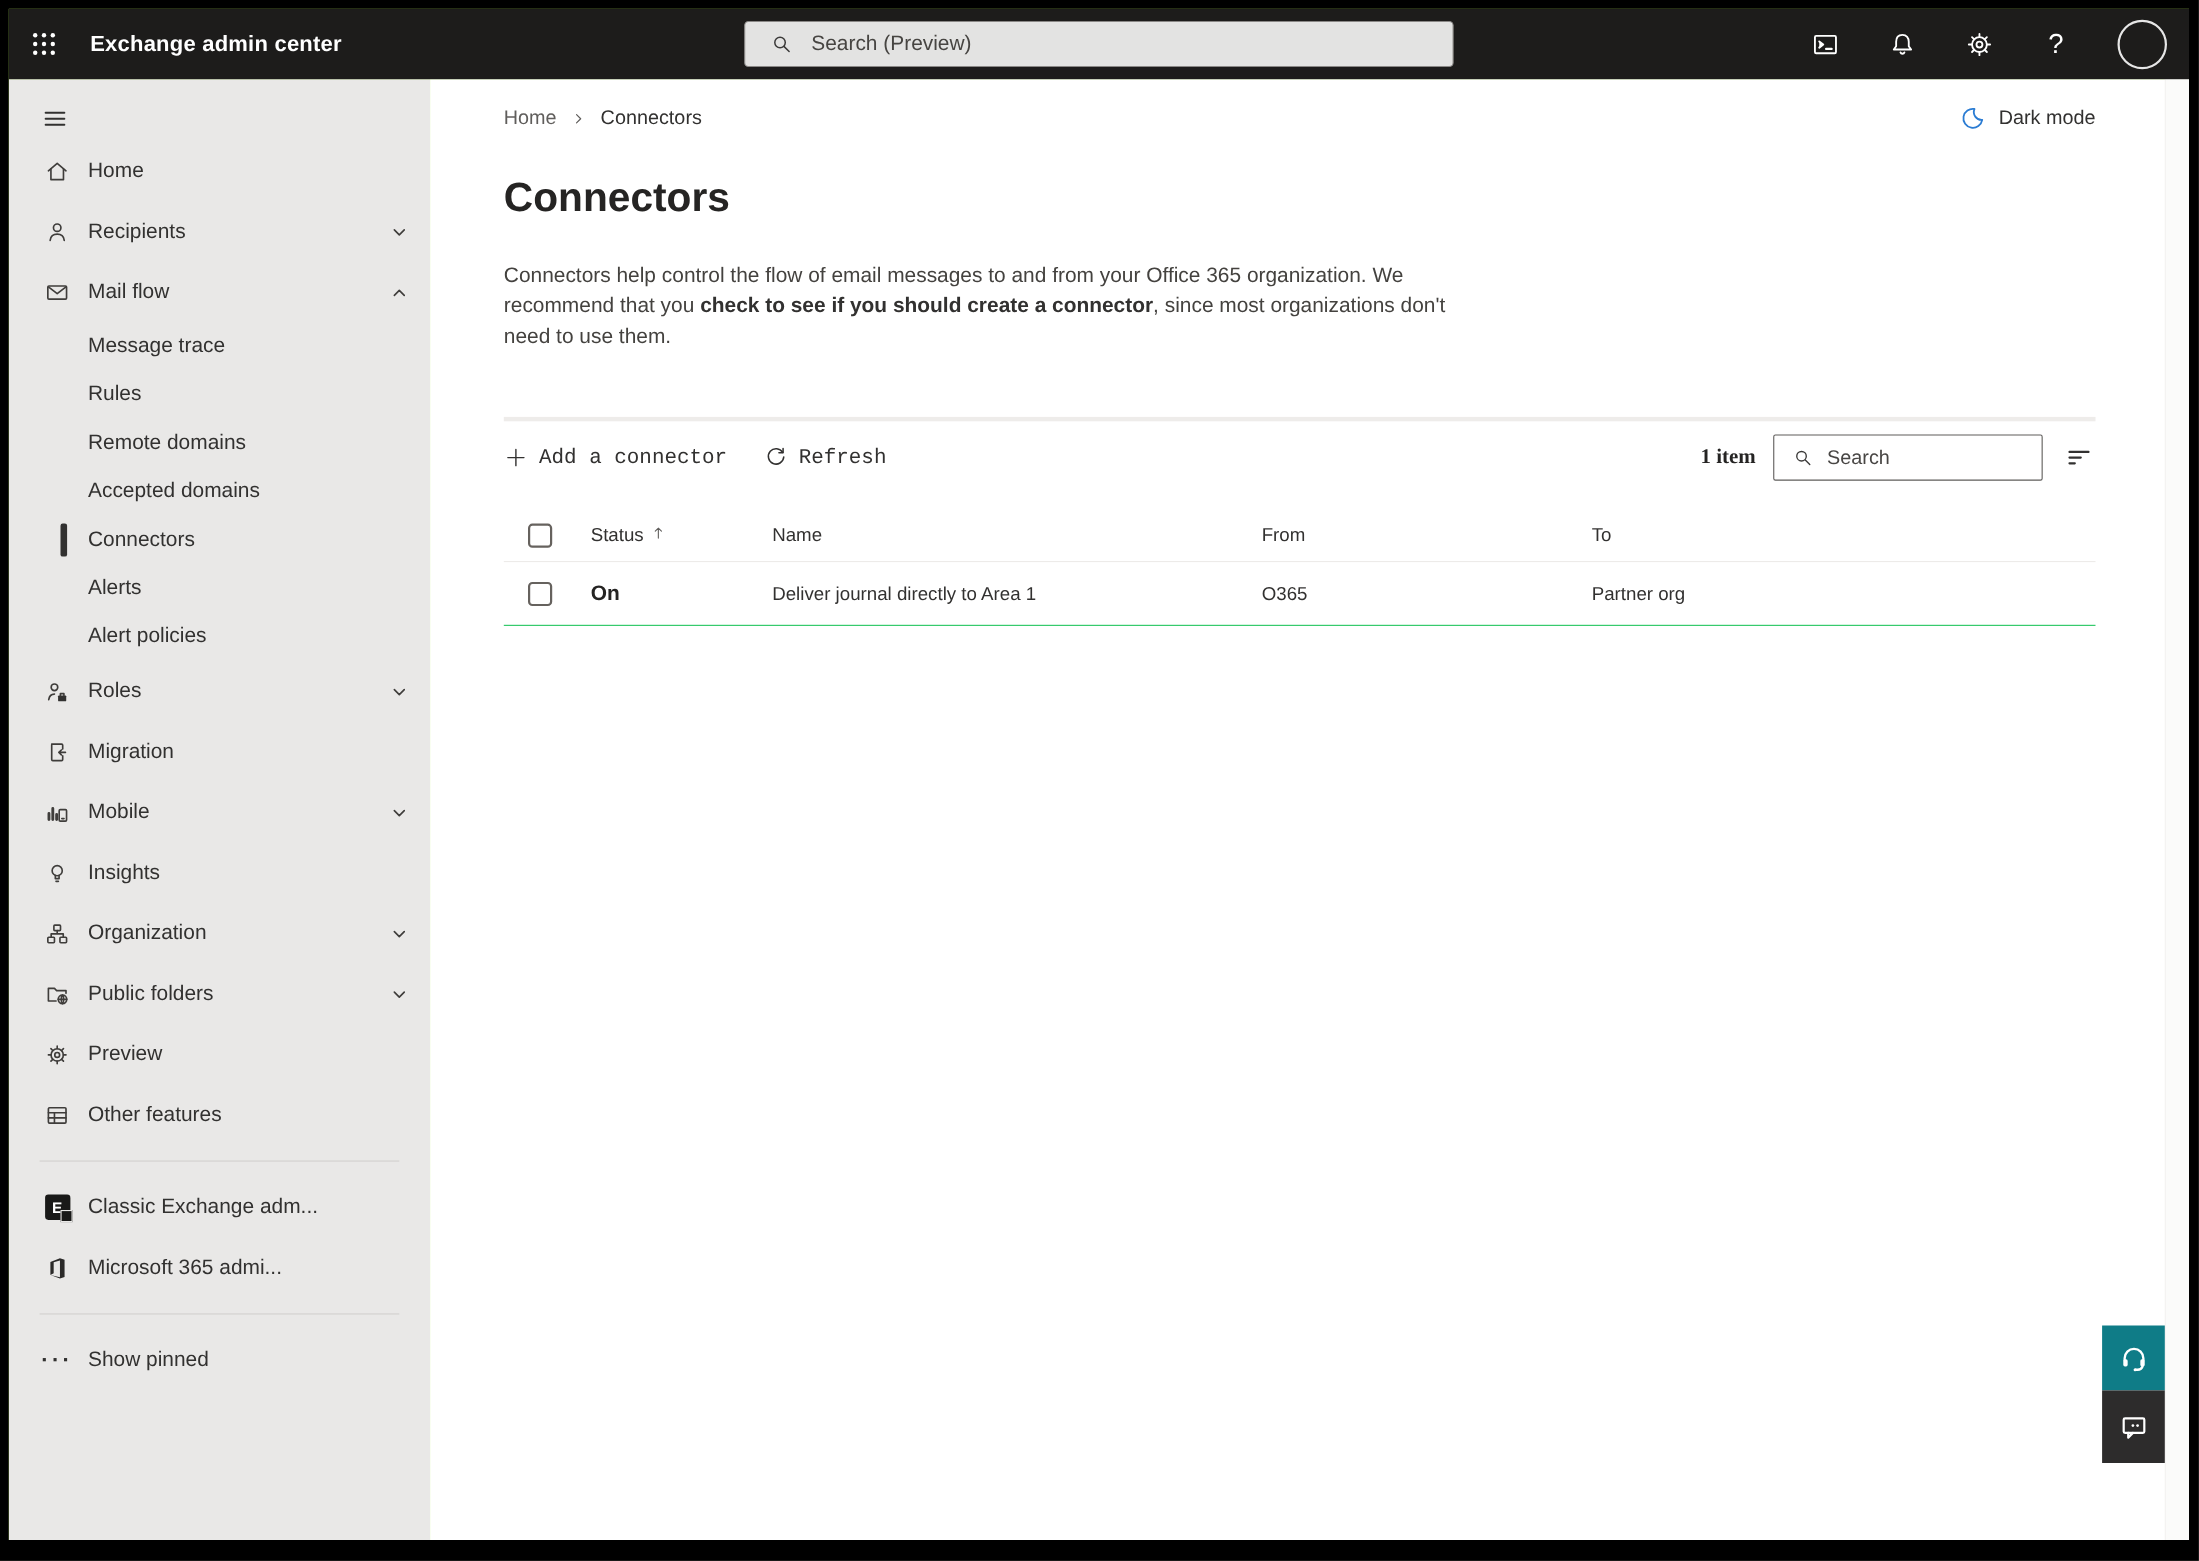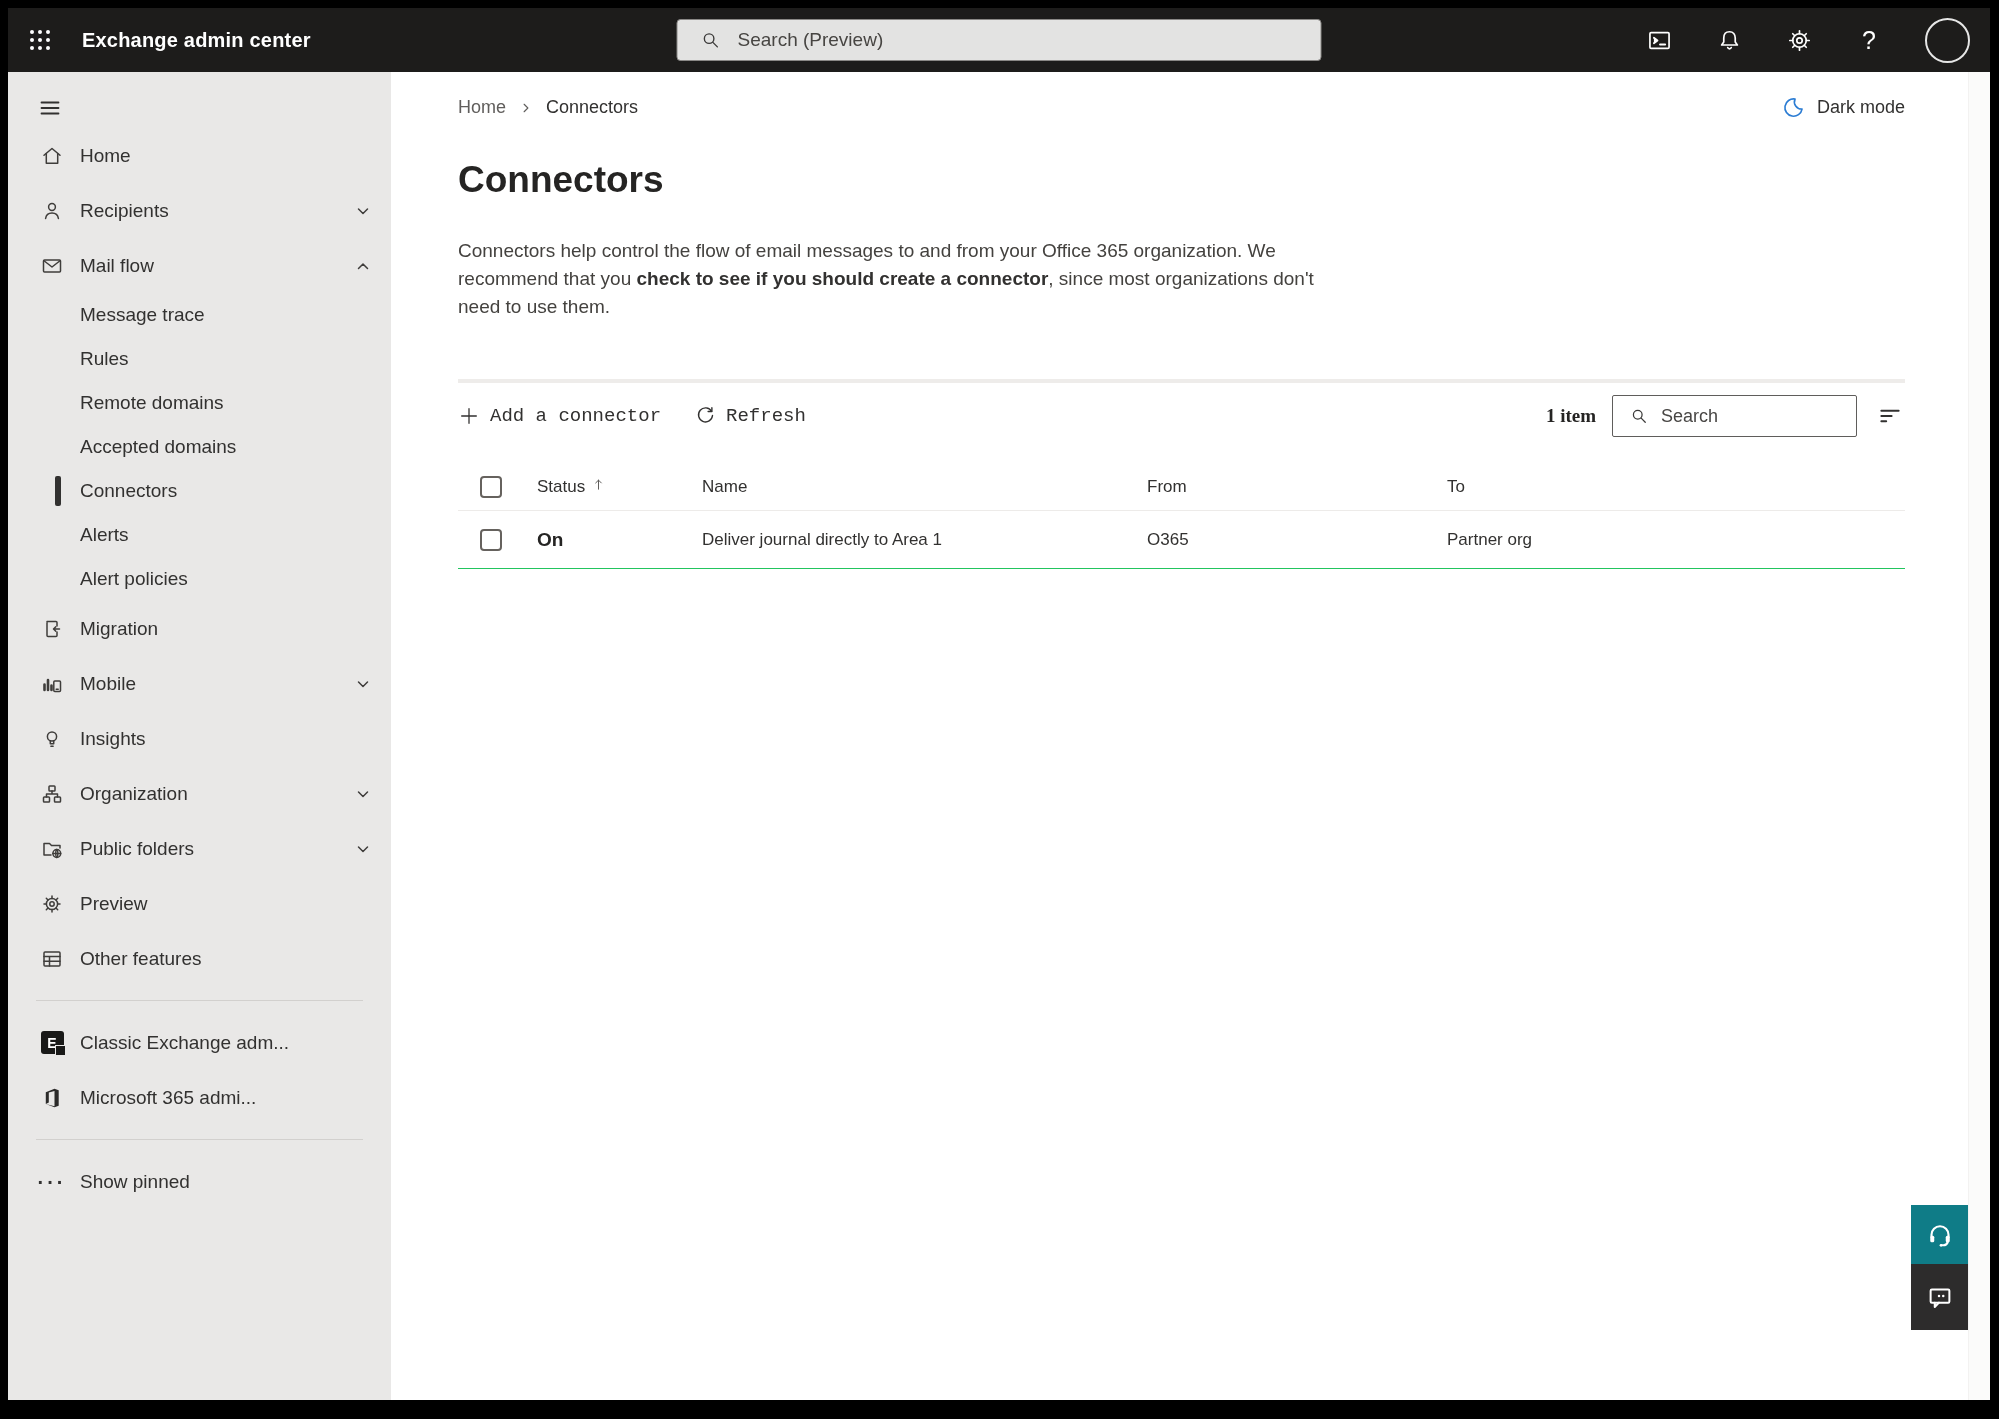--- a/index.html
+++ b/index.html
@@ -206,20 +206,34 @@
         <span class="sel-bar"></span>
         <span>Connectors</span>
       </div>
       <div class="nav-item nav-sub">
         <span>Alerts</span>
       </div>
       <div class="nav-item nav-sub">
         <span>Alert policies</span>
       </div>
 
+      <div class="nav-item">
+        <span class="nicon">
+          <svg width="24" height="24" viewBox="0 0 24 24">
+              <circle cx="9.5" cy="7.8" r="3"></circle>
+              <path d="M4.3 19 C4.8 15.6 6.7 14 9.5 14"></path>
+              <rect x="12.8" y="15.2" width="7.4" height="5.4" rx="0.8" fill="#323130" stroke="none"></rect>
+              <path d="M14.9 15.2 v-1.6 h3.2 v1.6"></path>
+            </svg>
+        </span>
+        <span>Roles</span>
+        <svg class="chev" viewBox="0 0 16 16">
+            <path d="M3.5 6 L8 10.5 L12.5 6"></path>
+          </svg>
+      </div>
 
       <div class="nav-item">
         <span class="nicon">
           <svg width="24" height="24" viewBox="0 0 24 24">
               <path d="M7 4.5 h9 a1 1 0 0 1 1 1 V9 M17 15 v3.5 a1 1 0 0 1 -1 1 H8 a1 1 0 0 1 -1 -1 V5.5"></path>
               <path d="M19.5 12 H13.8 M15.8 9.8 L13.5 12 L15.8 14.2"></path>
             </svg>
         </span>
         <span>Migration</span>
       </div>

